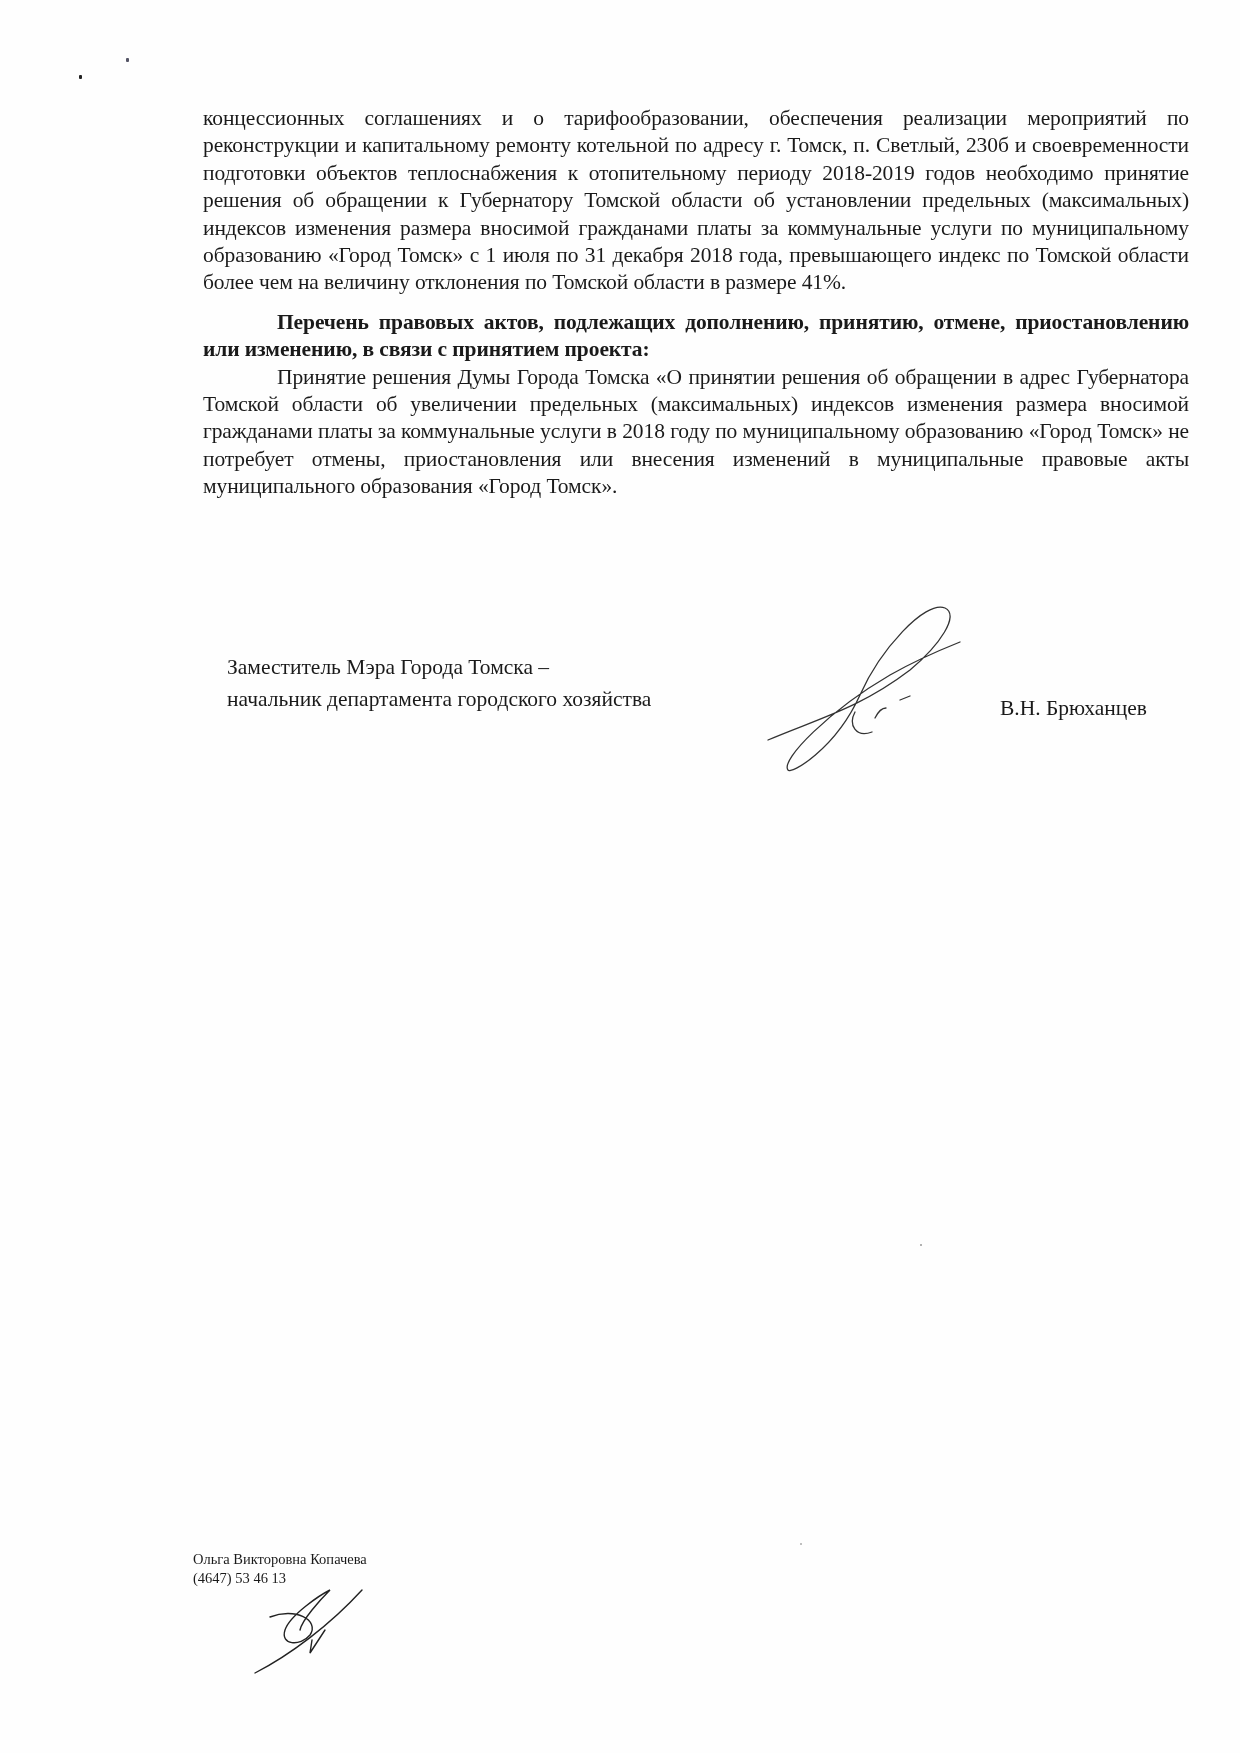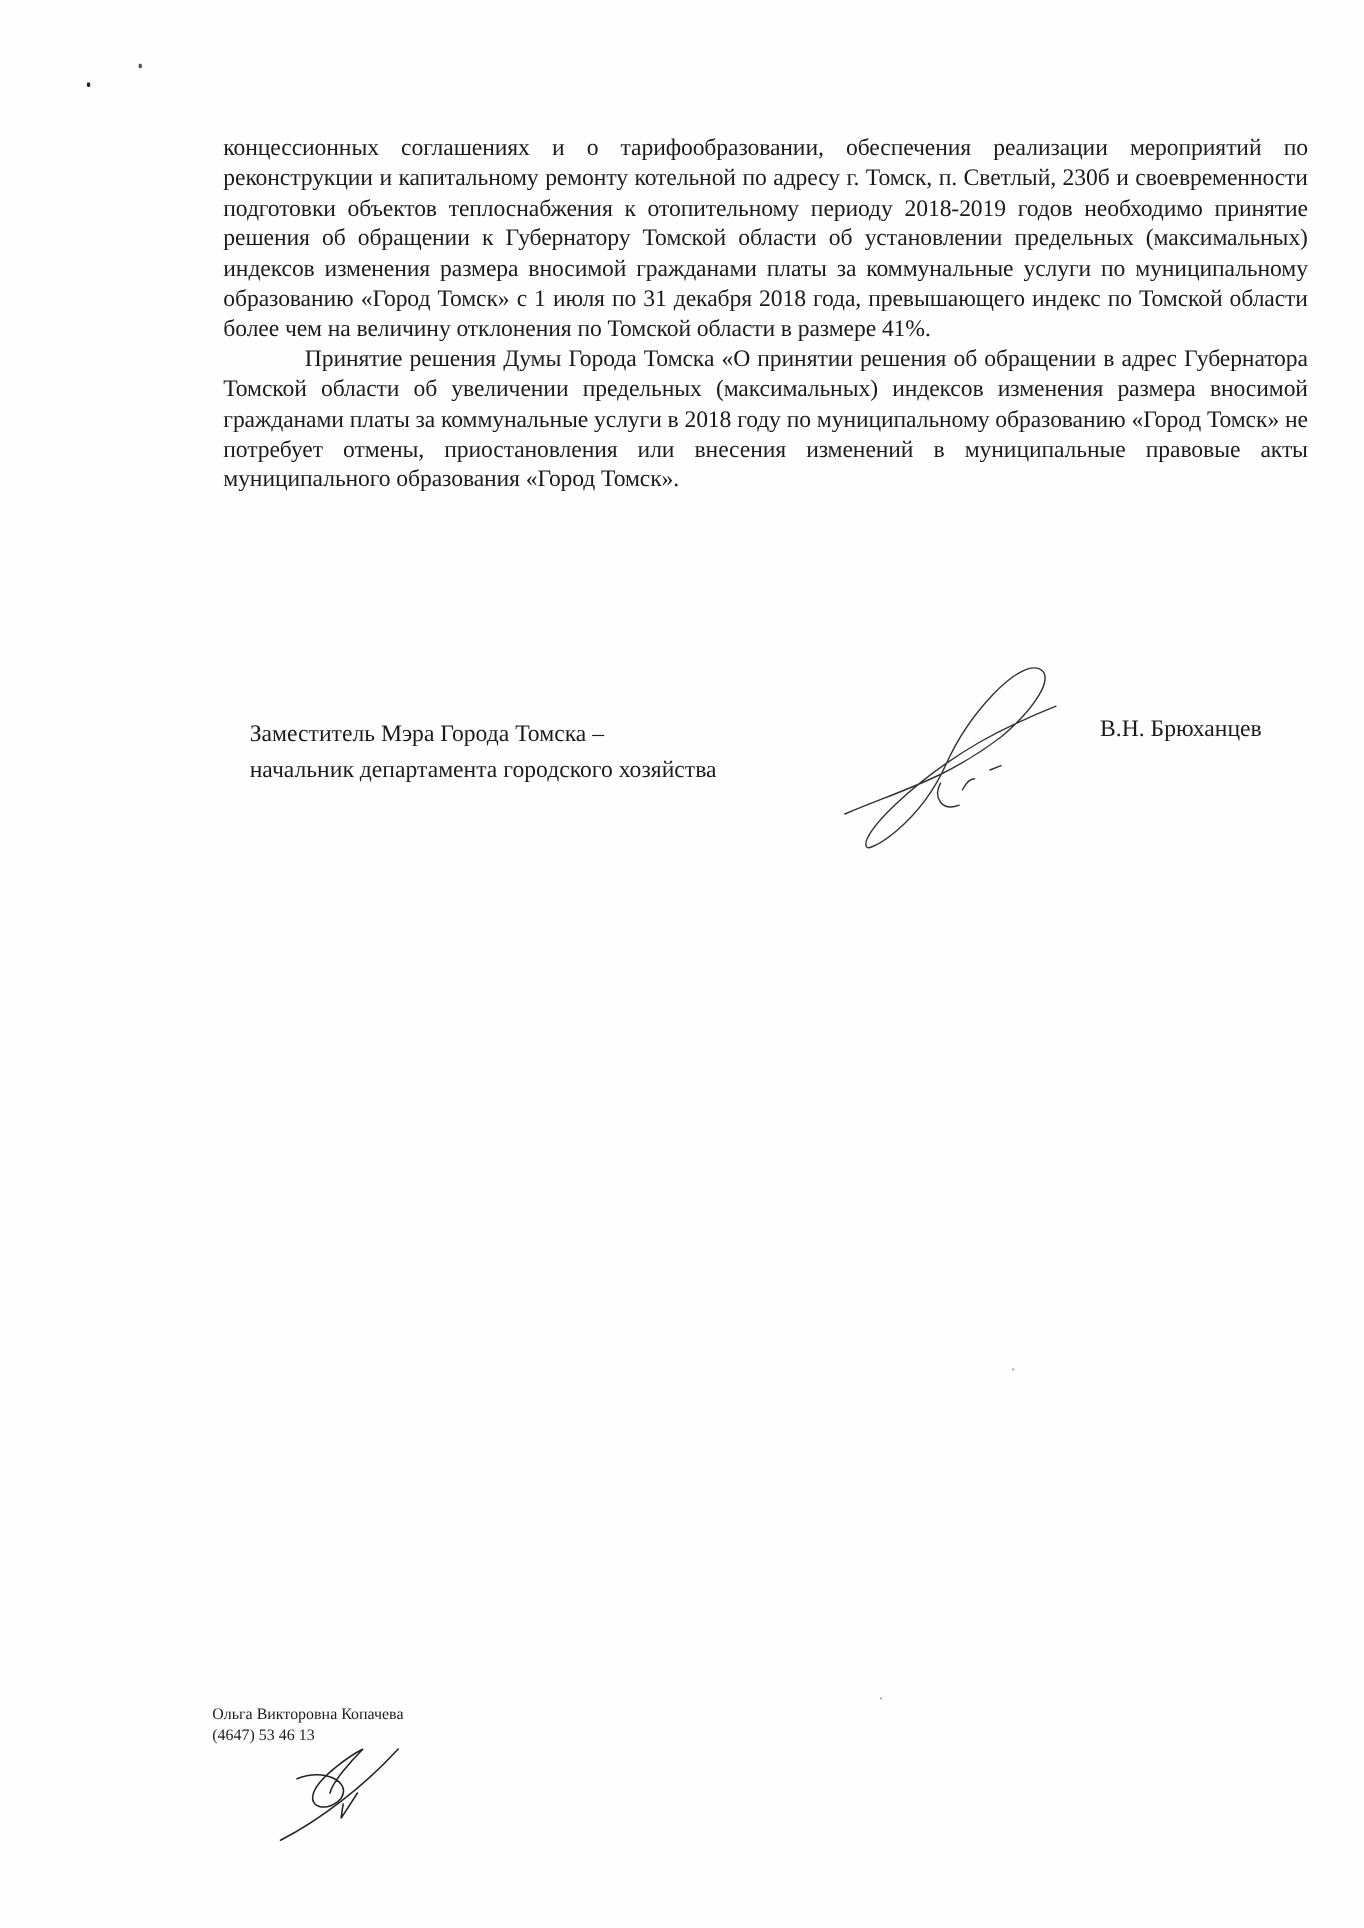--- a/index.html
+++ b/index.html
@@ -1,42 +1,43 @@
 <!DOCTYPE html>
 <html><head>
 <meta charset="utf-8">
 <style>
   html, body { margin: 0; padding: 0; background: #ffffff; }
   body { width: 1240px; height: 1753px; position: relative; overflow: hidden;
          font-family: "Liberation Serif", "DejaVu Serif", serif; color: #1a1a1a; }
   .page { position: absolute; inset: 0; background: #fefefe; }
   .mark { position: absolute; width: 3px; height: 4px; background: #222; border-radius: 1px; }
-  .body-text { position: absolute; left: 203px; top: 121px; width: 986px;
+  .body-text { position: absolute; left: 203px; top: 105px; width: 986px;
                font-size: 21.5px; line-height: 27.4px; text-align: justify; letter-spacing: -0.1px; }
   .body-text p { margin: 0; }
   .indent { text-indent: 74px; }
   .heading { font-weight: bold; margin-top: 12px !important; }
   .sig-block { position: absolute; left: 203px; top: 651px; font-size: 21.5px; line-height: 32px; margin-left: 24px; }
-  .sig-name { position: absolute; left: 1000px; top: 650px; font-size: 21.5px; }
+  .sig-name { position: absolute; left: 1000px; top: 696px; font-size: 21.5px; }
   .sig-drawing { position: absolute; left: 760px; top: 600px; width: 230px; height: 180px; }
   .footer { position: absolute; left: 193px; top: 1550px; font-size: 14.5px; line-height: 19px; font-family: Liberation Serif, serif; }
   .footer-sig { position: absolute; left: 250px; top: 1585px; width: 130px; height: 105px; }
 </style>
 </head>
 <body>
 
 <div class="page">
 
   <div class="mark" style="left:79px;top:75px;"></div>
   <div class="mark" style="left:126px;top:58px;background:#556;"></div>
   <div class="mark" style="left:920px;top:1244px;width:2px;height:2px;background:#999;"></div>
   <div class="mark" style="left:800px;top:1543px;width:2px;height:2px;background:#aaa;"></div>
 
   <div class="body-text">
     <p>концессионных соглашениях и о тарифообразовании, обеспечения реализации мероприятий по реконструкции и капитальному ремонту котельной по адресу г. Томск, п. Светлый, 230б и своевременности подготовки объектов теплоснабжения к отопительному периоду 2018-2019 годов необходимо принятие решения об обращении к Губернатору Томской области об установлении предельных (максимальных) индексов изменения размера вносимой гражданами платы за коммунальные услуги по муниципальному образованию «Город Томск» с 1 июля по 31 декабря 2018 года, превышающего индекс по Томской области более чем на величину отклонения по Томской области в размере 41%.</p>
+    <p class="indent heading">Перечень правовых актов, подлежащих дополнению, принятию, отмене, приостановлению или изменению, в связи с принятием проекта:</p>
     <p class="indent">Принятие решения Думы Города Томска «О принятии решения об обращении в адрес Губернатора Томской области об увеличении предельных (максимальных) индексов изменения размера вносимой гражданами платы за коммунальные услуги в 2018 году по муниципальному образованию «Город Томск» не потребует отмены, приостановления или внесения изменений в муниципальные правовые акты муниципального образования «Город Томск».</p>
   </div>
 
   <div class="sig-block">
     <div>Заместитель Мэра Города Томска –</div>
     <div>начальник департамента городского хозяйства</div>
   </div>
 
   <svg class="sig-drawing" viewBox="0 0 230 180">
     <g fill="none" stroke="#333" stroke-width="1.3" stroke-linecap="round">

